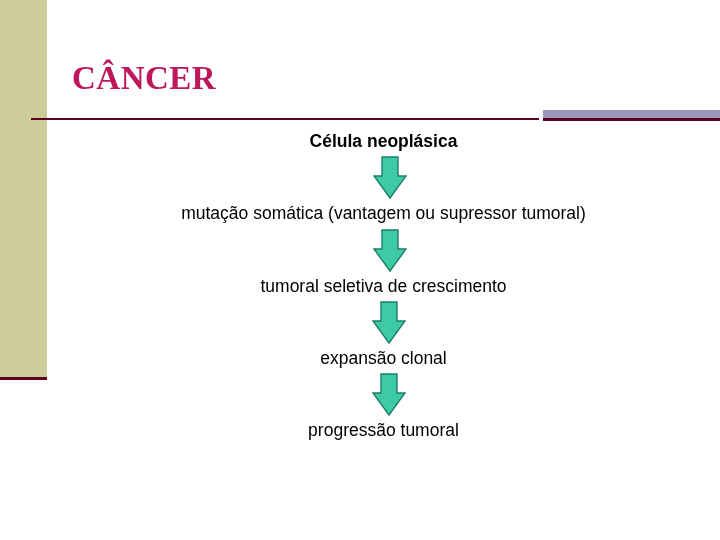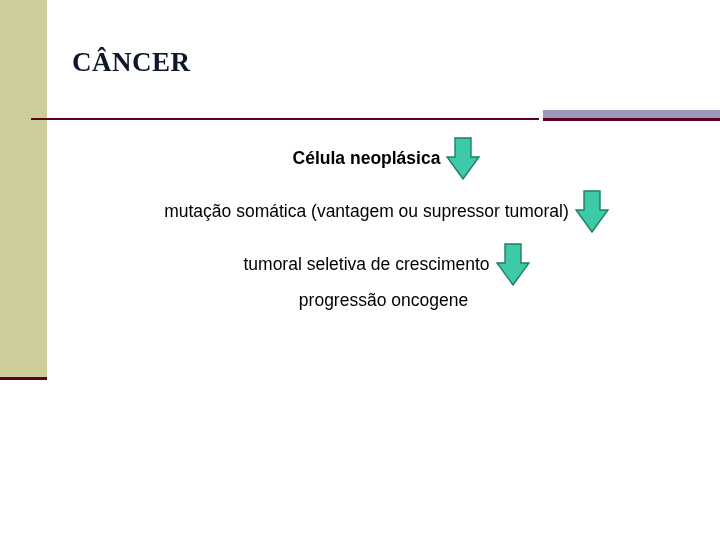--- a/index.html
+++ b/index.html
@@ -42,25 +42,25 @@
     left: 0;
     top: 377px;
     width: 47px;
     height: 3px;
     background: #5b0020;
   }
   
   .title {
     position: absolute;
     left: 72px;
-    top: 47px;
+    top: 60px;
     font-family: "Liberation Serif", serif;
-    font-size: 27px;
+    font-size: 33px;
     font-weight: bold;
-    color: #0f172a;
+    color: #be185d;
     letter-spacing: 0.5px;
   }
   
   .title-rule {
     position: absolute;
     left: 31px;
     top: 118px;
     width: 508px;
     height: 2px;
     background: #5b0020;
@@ -97,21 +97,21 @@
     color: #000000;
     text-align: center;
     line-height: 1.1;
     white-space: nowrap;
   }
   .flow-text.bold {
     font-weight: bold;
   }
   .step {
     display: flex;
-    flex-direction: row;
+    flex-direction: column;
     align-items: center;
   }
   
   .arrow {
     position: relative;
     width: 34px;
     height: 44px;
     margin: 5px 0 4px 0;
     
     left: 6px;
@@ -159,20 +159,28 @@
 
     <div class="step">
       <div class="flow-text">tumoral seletiva de crescimento</div>
       <div class="arrow">
         <svg width="34" height="44" viewBox="0 0 34 44" aria-hidden="true">
           <polygon points="9,1 25,1 25,20 33,20 17,42 1,20 9,20" fill="#3ec9a7" stroke="#1b7f68" stroke-width="1.4"></polygon>
         </svg>
       </div>
     </div>
 
+    <div class="step">
+      <div class="flow-text">expansão clonal</div>
+      <div class="arrow">
+        <svg width="34" height="44" viewBox="0 0 34 44" aria-hidden="true">
+          <polygon points="9,1 25,1 25,20 33,20 17,42 1,20 9,20" fill="#3ec9a7" stroke="#1b7f68" stroke-width="1.4"></polygon>
+        </svg>
+      </div>
+    </div>
 
 
     <div class="step">
-      <div class="flow-text">progressão oncogene</div>
+      <div class="flow-text">progressão tumoral</div>
     </div>
 
   </div>
 </div>
 
 </body></html>

